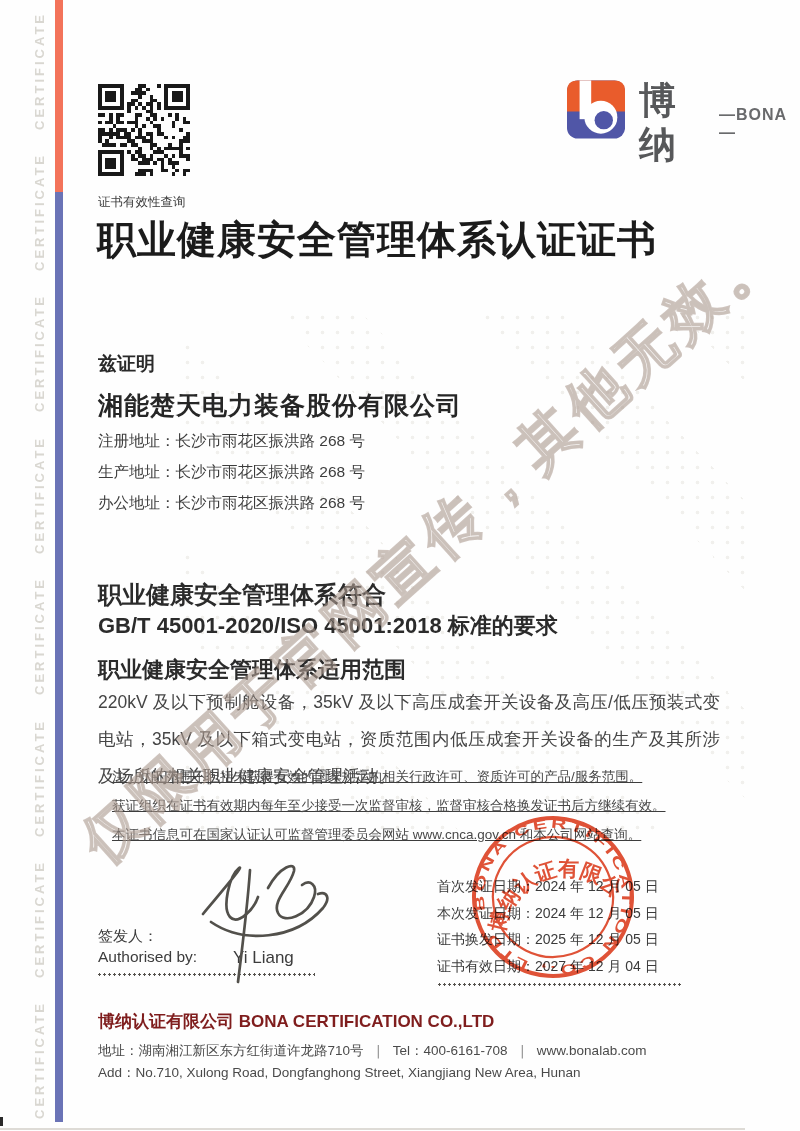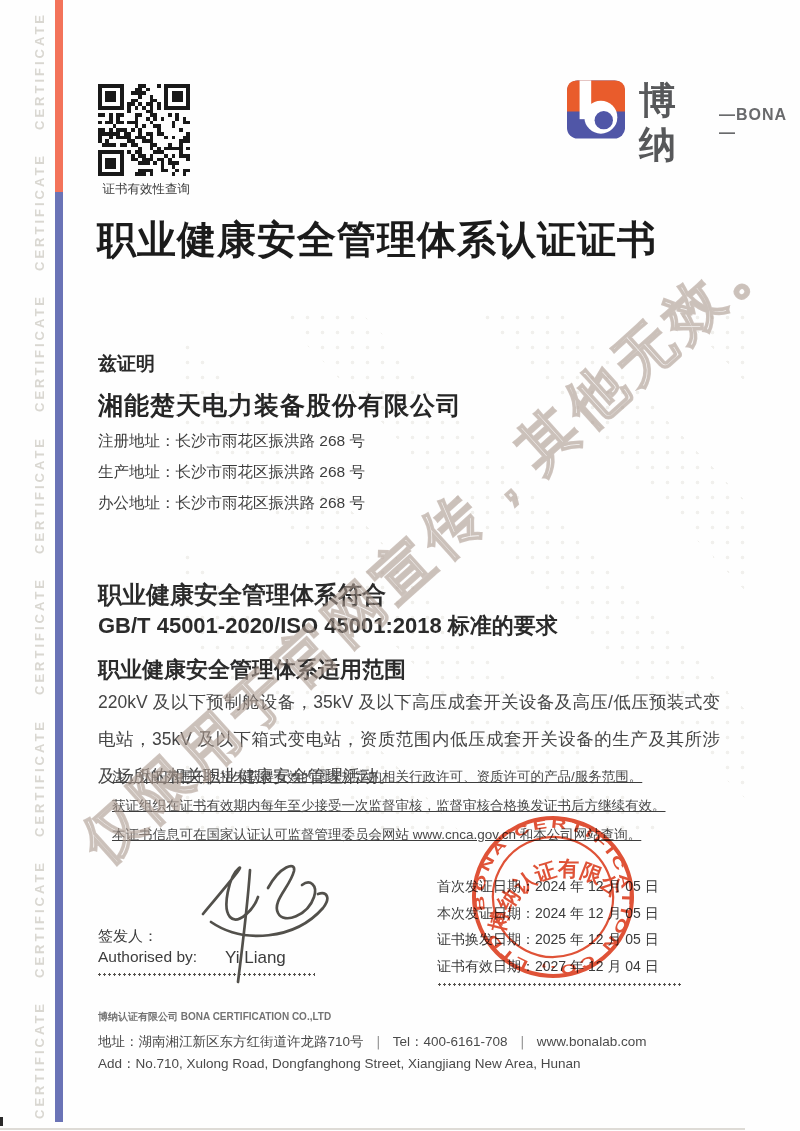--- a/index.html
+++ b/index.html
@@ -28,21 +28,21 @@
     position:absolute;left:180px;top:310px;width:570px;height:530px;z-index:1;opacity:.6;
     background-image:radial-gradient(circle,#eae7e2 1.7px,transparent 2.1px);
     background-size:15px 15px;
     -webkit-mask-image:repeating-linear-gradient(46deg,#000 0 62px,transparent 62px 145px);
     mask-image:repeating-linear-gradient(46deg,#000 0 62px,transparent 62px 145px);
   }
 
   
   .qr-wrap{position:absolute;left:98px;top:84px;width:92px;z-index:3;}
   .qr-wrap svg{width:92px;height:92px;display:block;}
-  .qr-caption{margin-top:5px;font-size:12.5px;color:#3c3c3c;text-align:right;white-space:nowrap;}
+  .qr-caption{margin-top:18px;font-size:12.5px;color:#3c3c3c;text-align:left;white-space:nowrap;}
 
   .logo{position:absolute;left:567px;top:79px;display:flex;align-items:flex-start;z-index:3;}
   .logo-mark{width:61px;height:61px;display:block;}
   .logo-text{margin-left:14px;display:flex;flex-direction:row;align-items:center;}
   .logo-cn{font-size:37px;line-height:44px;color:#57585a;letter-spacing:5px;font-weight:bold;}
   .logo-en{font-size:16px;color:#696a6c;letter-spacing:1px;margin-top:2px;font-weight:bold;}
 
   .title{
     position:absolute;left:97px;top:213px;z-index:3;
     font-family:"Liberation Serif","DejaVu Serif",serif;font-weight:bold;
@@ -61,21 +61,21 @@
   .std2{position:absolute;left:98px;top:611px;font-size:22px;font-weight:bold;color:#2b2b2b;z-index:3;}
   .scope-title{position:absolute;left:98px;top:655px;font-size:22px;font-weight:bold;color:#2b2b2b;z-index:3;}
   .scope-text{position:absolute;left:98px;top:684px;width:622px;font-size:17.5px;line-height:37px;color:#454545;z-index:3;text-align:justify;}
 
   .notes{position:absolute;left:112px;top:768px;width:630px;z-index:3;text-decoration:underline;}
   .notes p{margin:0 0 11px 0;font-size:13.5px;color:#484848;white-space:nowrap;}
 
   
   .sig-label-cn{position:absolute;left:98px;top:927px;font-size:15px;color:#3c3c3c;z-index:3;}
   .sig-label-en{position:absolute;left:98px;top:948px;font-size:15.5px;color:#3c3c3c;z-index:3;}
-  .sig-name{position:absolute;left:225px;top:948px;font-size:17px;color:#3c3c3c;z-index:3;}
+  .sig-name{position:absolute;left:233px;top:948px;font-size:17px;color:#3c3c3c;z-index:3;}
   .autograph{position:absolute;left:183px;top:856px;z-index:4;}
   .dotline{
     position:absolute;height:3px;z-index:3;
     background-image:radial-gradient(circle,#55524d 1.1px,transparent 1.35px);
     background-size:5px 3px;background-repeat:repeat-x;
   }
   .dotline.sig{left:97px;top:973px;width:218px;}
   .dotline.dates{left:437px;top:983px;width:245px;}
 
   
@@ -89,21 +89,21 @@
   .watermark{
     position:absolute;left:92px;top:812px;z-index:5;pointer-events:none;
     transform:rotate(-42deg);transform-origin:0 50%;
     white-space:nowrap;font-size:58px;font-weight:bold;letter-spacing:7px;
     color:rgba(214,200,190,0.16);
     -webkit-text-stroke:1.7px rgba(168,150,138,0.55);
   }
 
   
   .footer{position:absolute;left:98px;top:1010px;width:660px;z-index:3;}
-  .footer .co{font-size:10px;font-weight:bold;color:#737373;margin-bottom:9px;white-space:nowrap;}
+  .footer .co{font-size:17px;font-weight:bold;color:#7f1d1d;margin-bottom:9px;white-space:nowrap;}
   .footer .line{font-size:13.5px;color:#4a4a4a;margin-bottom:4px;white-space:nowrap;}
   .footer .sep{margin:0 8px;color:#6a6a6a;}
 
   
   .corner-mark{position:absolute;left:0;top:1117px;width:3px;height:9px;background:#2a2a2a;z-index:3;}
   .bottom-edge{position:absolute;left:0;top:1128px;width:745px;height:1.5px;background:#dedbd6;z-index:3;}
 </style>
 </head>
 <body>
 

